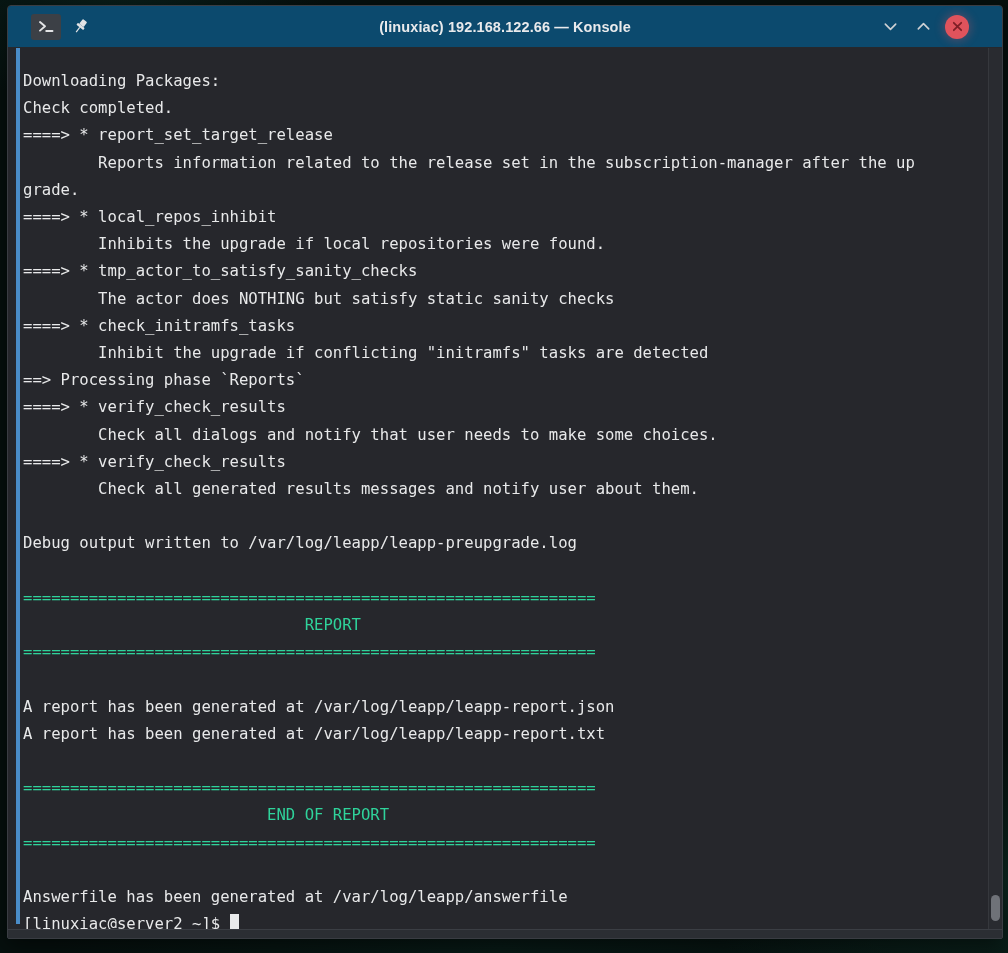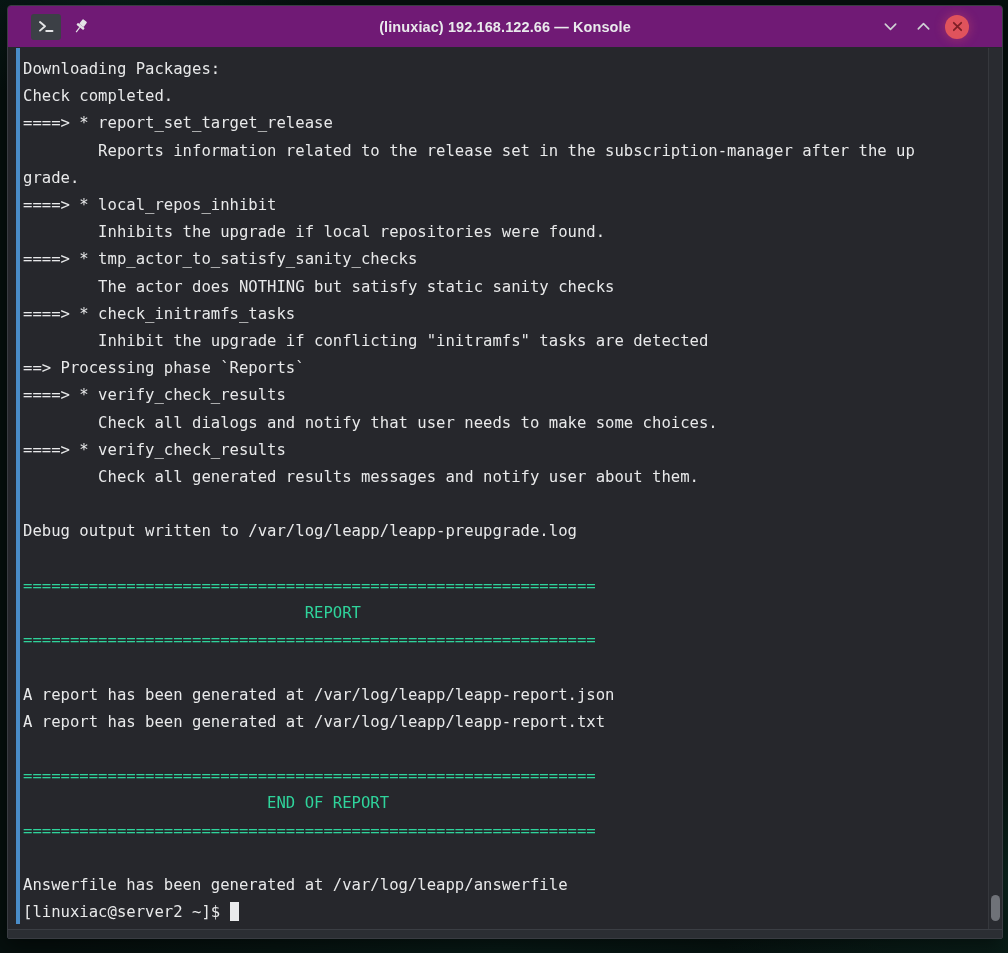--- a/index.html
+++ b/index.html
@@ -36,21 +36,21 @@
     box-shadow: 0 6px 22px rgba(0,0,0,0.55);
     overflow: hidden;
     display: flex;
     flex-direction: column;
   }
   
   #titlebar {
     position: relative;
     height: 41px;
     flex: none;
-    background: #701a75;
+    background: #0c4a6e;
     border-bottom: 1px solid #26282d;
     display: flex;
     align-items: center;
     padding: 0 23px;
   }
   .tb-left {
     display: flex;
     align-items: center;
     gap: 4px;
     z-index: 2;
@@ -110,21 +110,21 @@
   #left-accent {
     position: absolute;
     left: 8px;
     top: 0;
     bottom: 5px;
     width: 4px;
     background: #4a8cc7;
   }
   #terminal {
     flex: 1 1 auto;
-    padding: 8px 0 0 15px;
+    padding: 20px 0 0 15px;
     font-family: "DejaVu Sans Mono", "Liberation Mono", monospace;
     font-size: 15.6px;
     line-height: 27.2px;
     color: #e8e9ea;
     white-space: pre;
     overflow: hidden;
     letter-spacing: 0px;
   }
   .ln { min-height: 27.2px; }
   .green { color: #2fd39b; }

